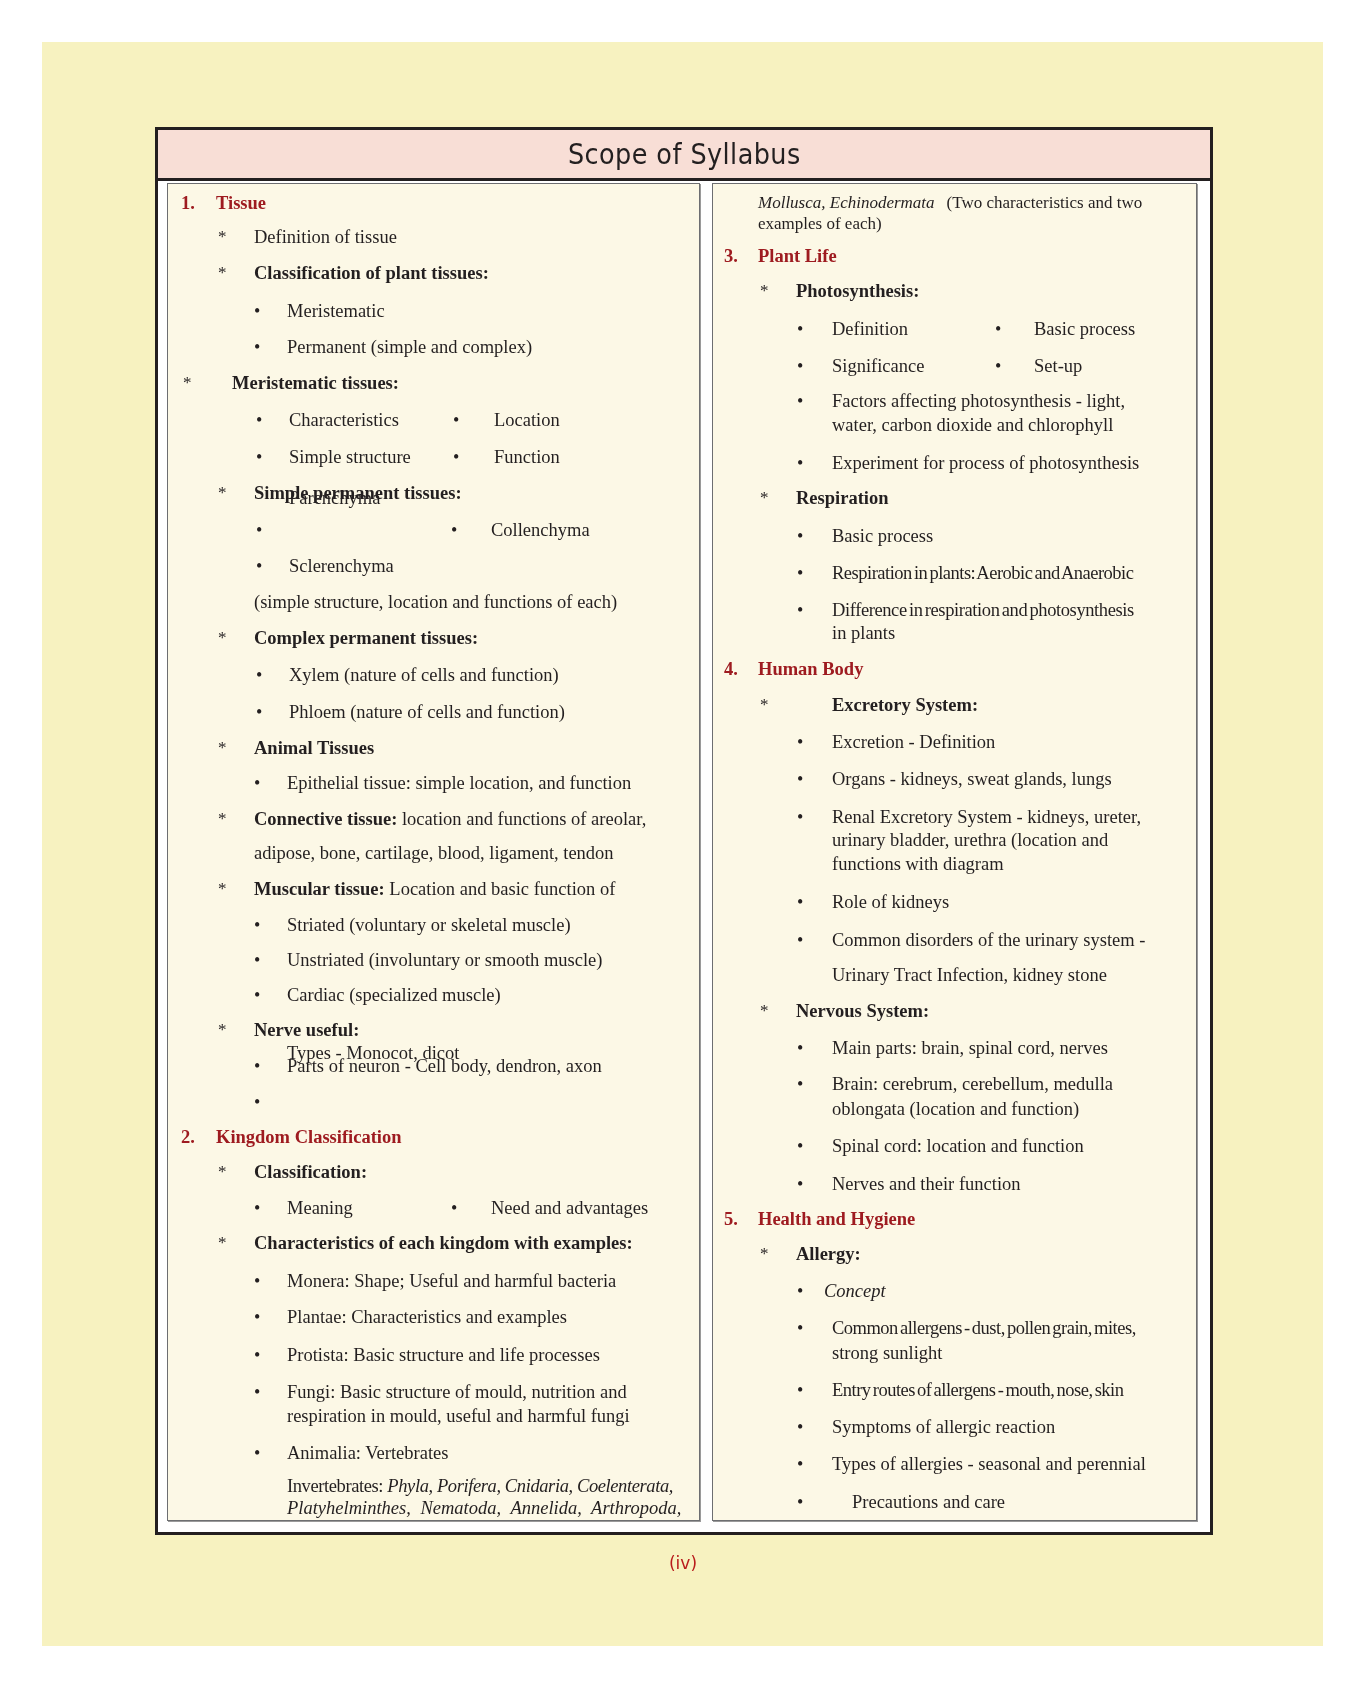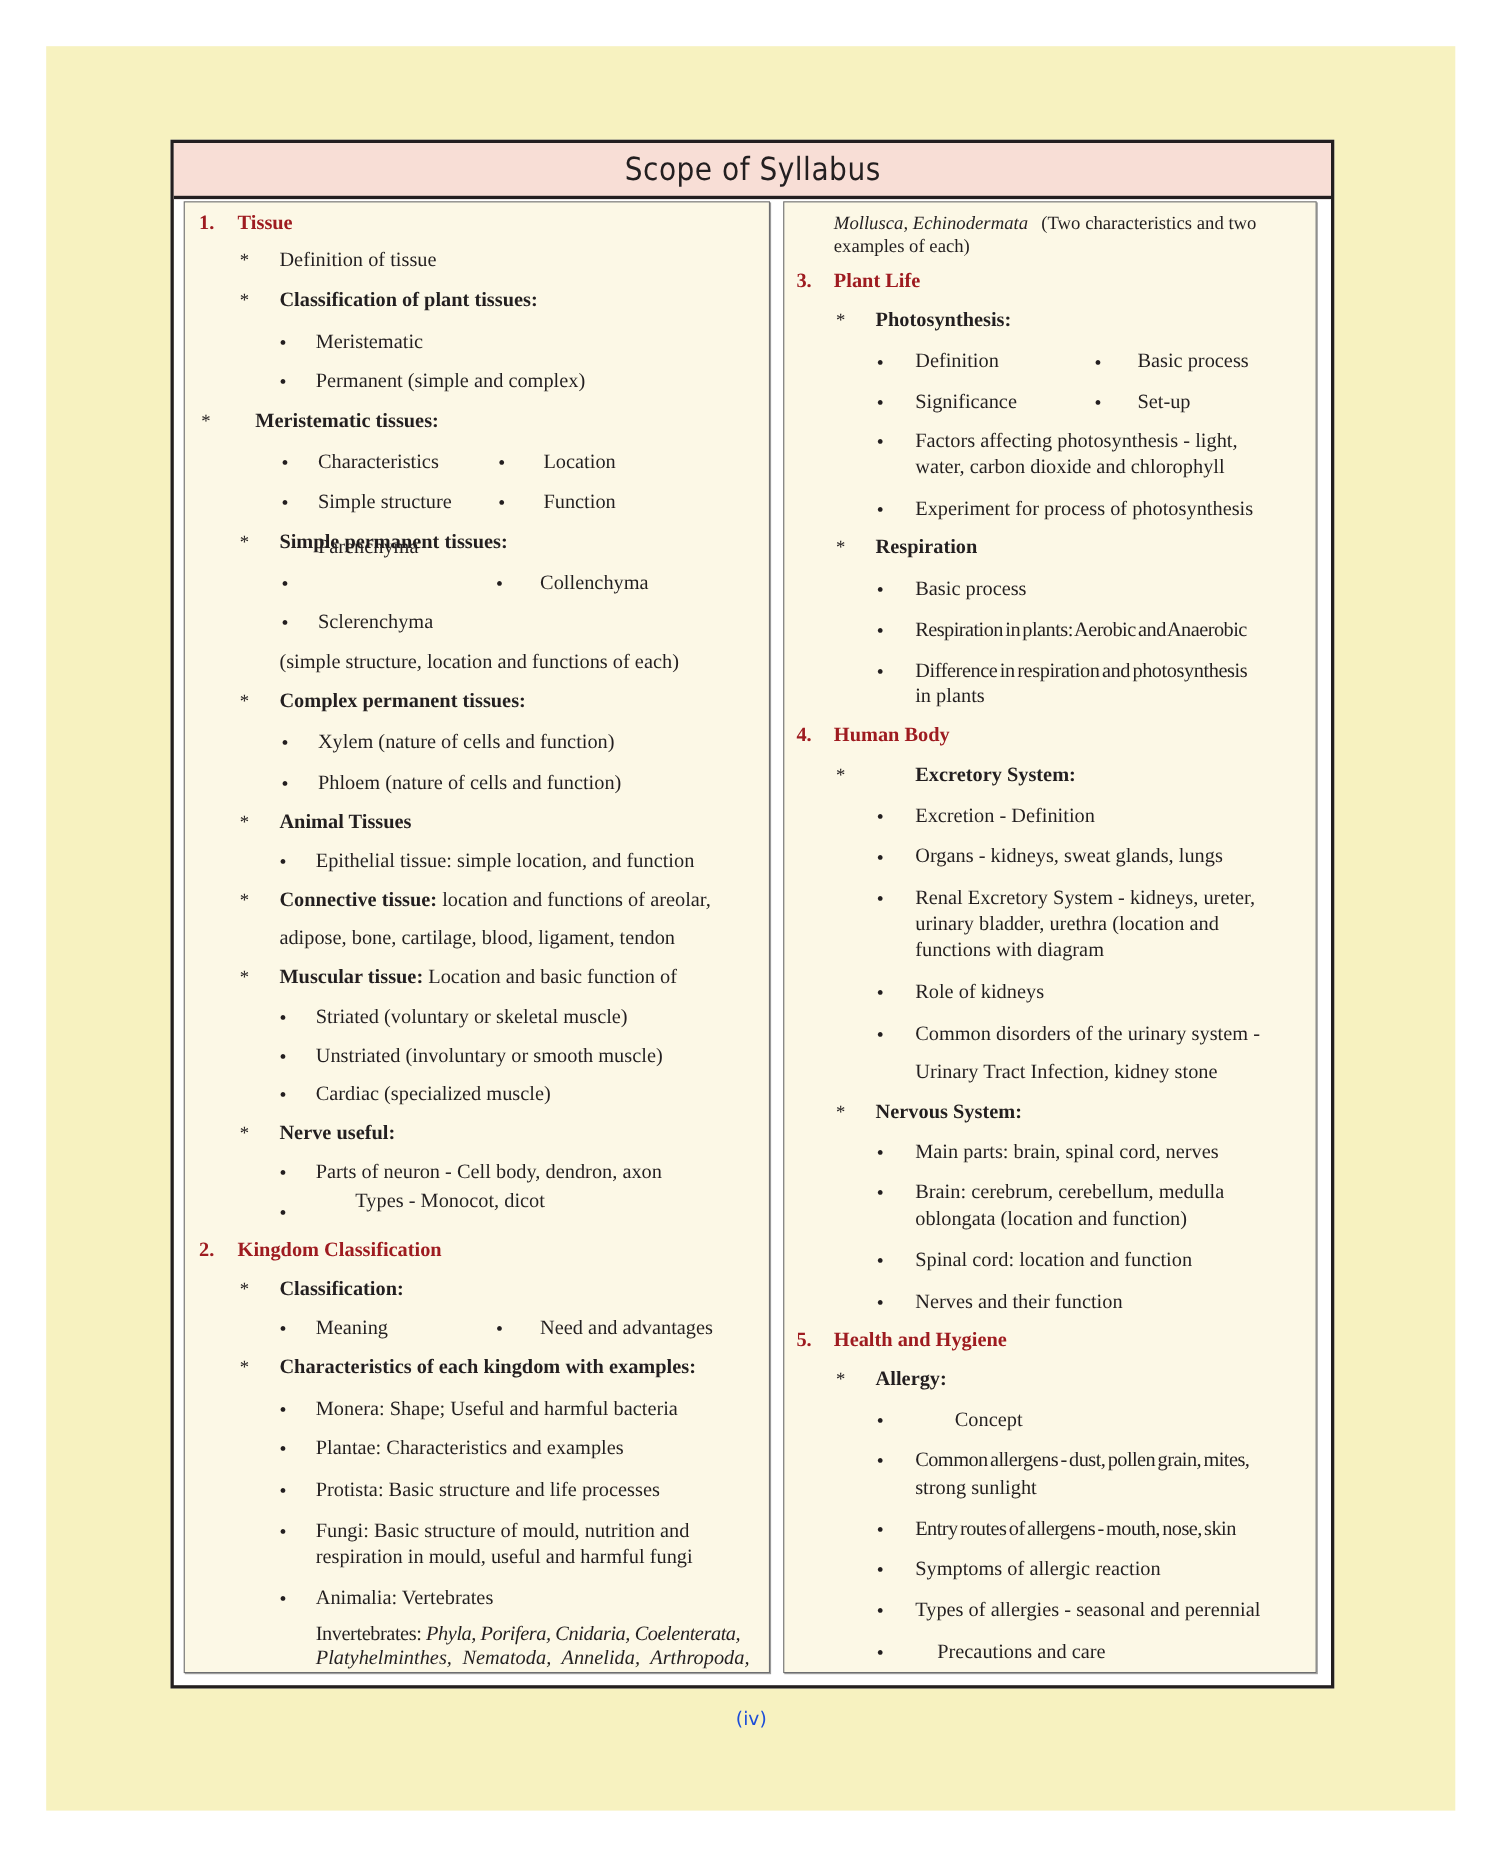--- a/index.html
+++ b/index.html
@@ -12,21 +12,21 @@
   .title{font-family:"DejaVu Sans",sans-serif;font-size:29px;color:#231f20;letter-spacing:0.5px;transform:scaleX(0.88);font-weight:normal;}
   .col{position:absolute;top:183px;height:1338px;background:#fcf8e6;border:1.5px solid #6d6e71;box-shadow:1px 1px 0 #9a9a9a;box-sizing:border-box;}
   .col-left{left:167px;width:533px;}
   .col-right{left:712px;width:485px;}
   .ln{position:absolute;font-size:18.5px;line-height:22px;white-space:nowrap;transform:translateY(-11px);}
   .b{font-weight:bold;}
   .red{color:#9e1b20;font-weight:bold;}
   .it{font-style:italic;}
   .mark{position:absolute;font-size:18px;line-height:22px;transform:translateY(-11px);}
   .star{font-size:17px;}
-  .page-num{position:absolute;left:0;width:1366px;top:1553px;text-align:center;font-family:"DejaVu Sans",sans-serif;font-size:17px;color:#1d4ed8;}
+  .page-num{position:absolute;left:0;width:1366px;top:1553px;text-align:center;font-family:"DejaVu Sans",sans-serif;font-size:17px;color:#b91c1c;}
 </style>
 </head>
 <body>
 
 <div class="page-bg"></div>
 
 <div class="frame">
   <div class="header">
     <span class="title">Scope of Syllabus</span>
   </div>
@@ -109,21 +109,21 @@
   <span class="mark" style="left:254px;top:995px;">•</span>
   <span class="ln" style="left:287px;top:995px;">Cardiac (specialized muscle)</span>
 
   <span class="mark star" style="left:218px;top:1030px;">*</span>
   <span class="ln b" style="left:254px;top:1030px;">Nerve useful:</span>
 
   <span class="mark" style="left:254px;top:1066px;">•</span>
   <span class="ln" style="left:287px;top:1066px;">Parts of neuron - Cell body, dendron, axon</span>
 
   <span class="mark" style="left:254px;top:1102px;">•</span>
-  <span class="ln" style="left:287px;top:1092px;margin-left:36px;">Types - Monocot, dicot</span>
+  <span class="ln" style="left:287px;top:1053px;">Types - Monocot, dicot</span>
 
   <span class="ln red" style="left:181px;top:1137px;">2.</span>
   <span class="ln red" style="left:216px;top:1137px;text-align:right;">Kingdom Classification</span>
 
   <span class="mark star" style="left:218px;top:1172px;">*</span>
   <span class="ln b" style="left:254px;top:1172px;">Classification:</span>
 
   <span class="mark" style="left:254px;top:1208px;">•</span>
   <span class="ln" style="left:287px;top:1208px;">Meaning</span>
   <span class="mark" style="left:451px;top:1208px;">•</span>
@@ -232,21 +232,21 @@
   <span class="mark" style="left:797px;top:1184px;">•</span>
   <span class="ln" style="left:832px;top:1184px;">Nerves and their function</span>
 
   <span class="ln red" style="left:724px;top:1219px;">5.</span>
   <span class="ln red" style="left:758px;top:1219px;">Health and Hygiene</span>
 
   <span class="mark star" style="left:760px;top:1254px;">*</span>
   <span class="ln b" style="left:796px;top:1254px;">Allergy:</span>
 
   <span class="mark" style="left:797px;top:1291px;">•</span>
-  <span class="ln" style="left:868px;top:1291px;">Concept</span>
+  <span class="ln" style="left:824px;top:1291px;font-style:italic;">Concept</span>
 
   <span class="mark" style="left:797px;top:1328px;">•</span>
   <span class="ln" style="left:832px;top:1328px;letter-spacing:-0.5px;word-spacing:-2px;">Common allergens - dust, pollen grain, mites,</span>
   <span class="ln" style="left:832px;top:1353px;font-family:Liberation Serif, serif;">strong sunlight</span>
 
   <span class="mark" style="left:797px;top:1390px;">•</span>
   <span class="ln" style="left:832px;top:1390px;letter-spacing:-0.5px;word-spacing:-2px;">Entry routes of allergens -  mouth, nose, skin</span>
 
   <span class="mark" style="left:797px;top:1427px;">•</span>
   <span class="ln" style="left:832px;top:1427px;">Symptoms of allergic reaction</span>

